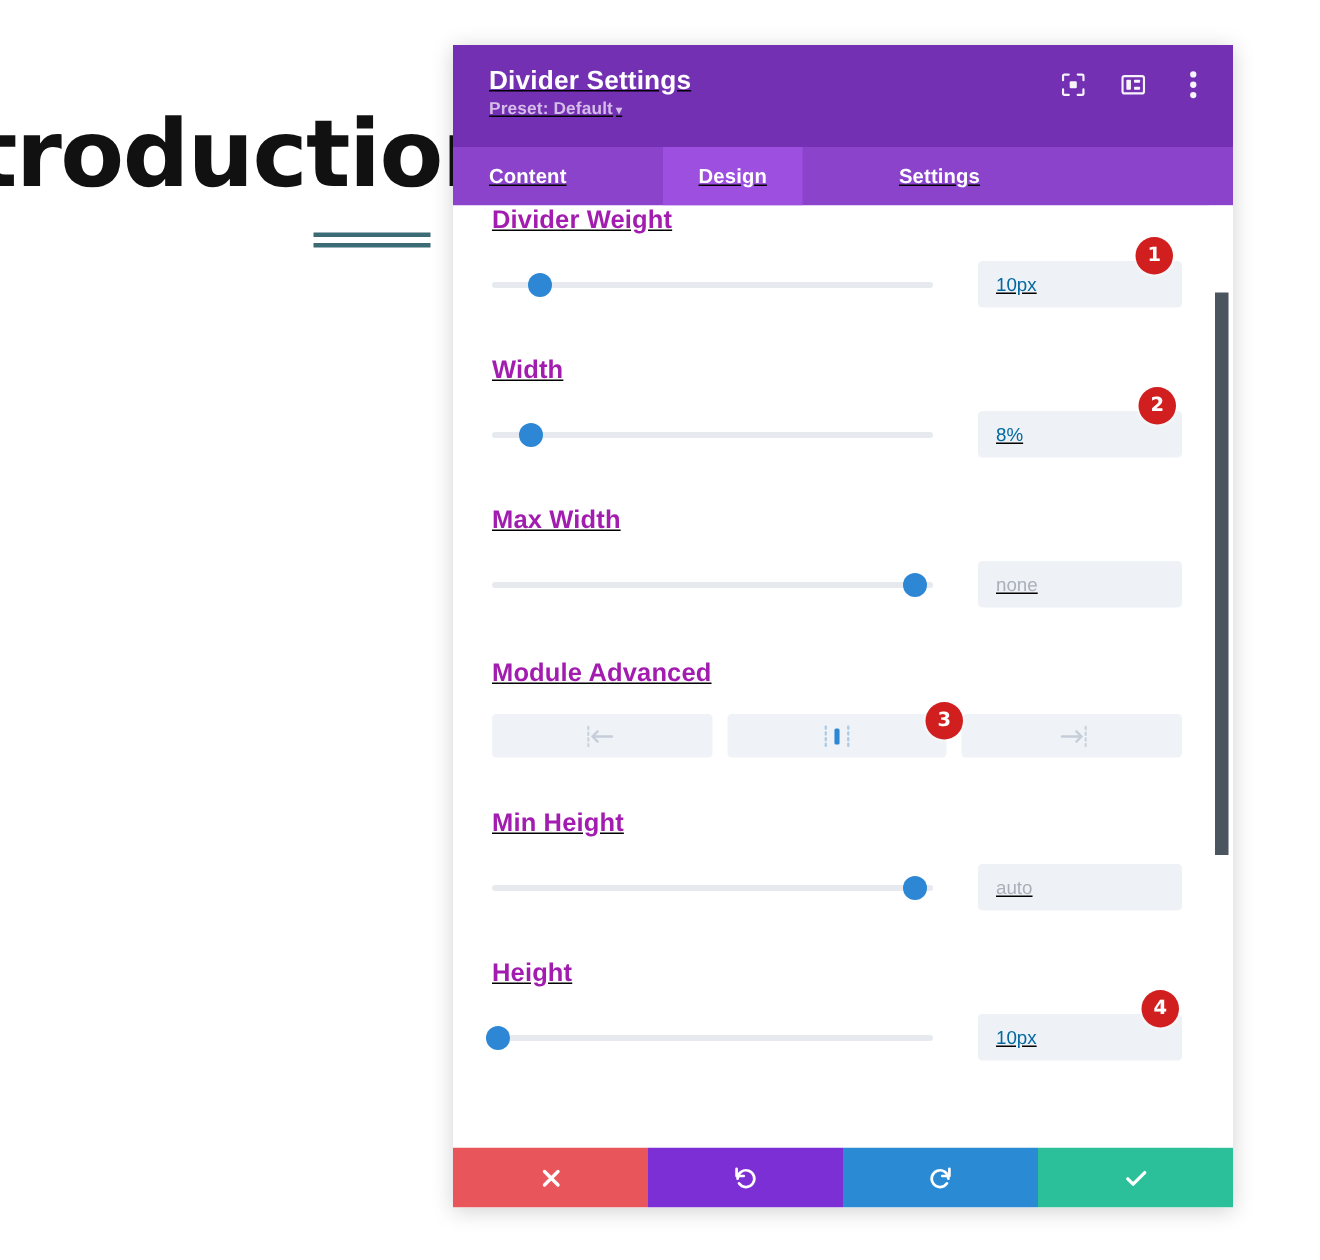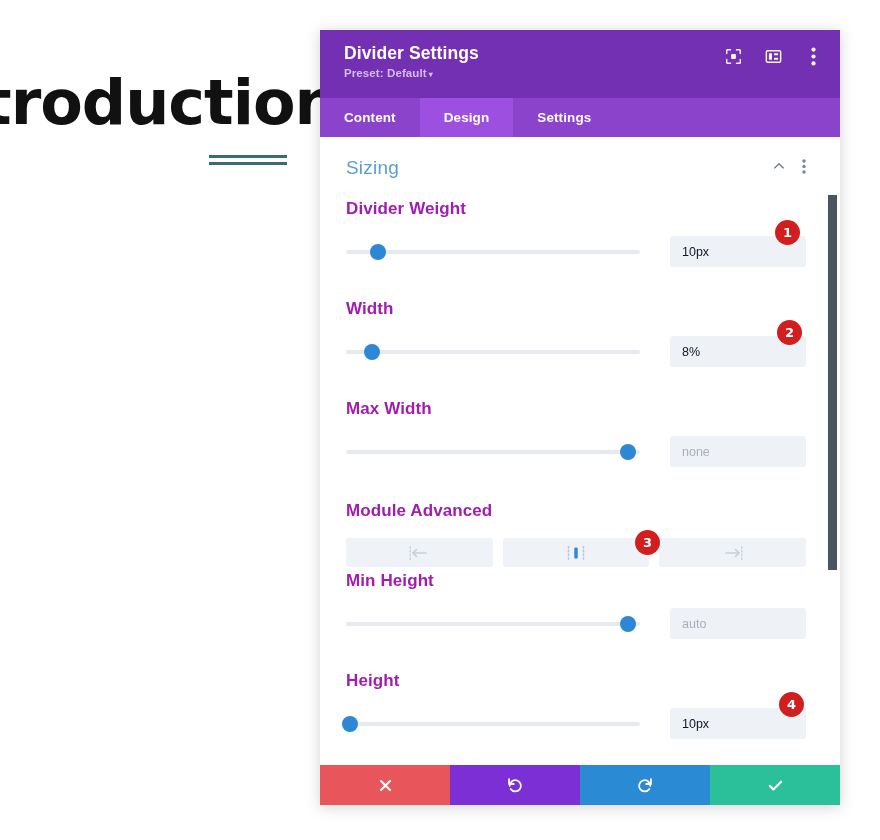--- a/index.html
+++ b/index.html
@@ -36,29 +36,30 @@
     display: block;
     width: 100%;
     height: 3px;
     background: #3d6b75;
   }
   .bg-divider i + i { margin-top: 4px; }
 
   
   .modal {
     position: absolute;
-    left: 320px;
+    left: 302px;
     top: 30px;
     width: 520px;
     height: 775px;
     background: #ffffff;
     box-shadow: 0 2px 14px rgba(0,0,0,0.18);
     display: flex;
     flex-direction: column;
     overflow: hidden;
+    text-decoration: underline;
   }
 
   .modal-header {
     background: #7330b3;
     padding: 13px 20px 11px 24px;
     position: relative;
     height: 68px;
     flex: none;
   }
   .modal-title {
@@ -90,20 +91,21 @@
     display: flex; align-items: center; justify-content: center;
     cursor: pointer;
     opacity: .95;
   }
 
   .tabs {
     display: flex;
     background: #8b43cc;
     height: 39px;
     flex: none;
+    gap: 40px;
   }
   .tab {
     padding: 0 24px;
     height: 39px;
     display: flex;
     align-items: center;
     justify-content: center;
     color: #ffffff;
     font-size: 13.5px;
     font-weight: 700;
@@ -199,21 +201,21 @@
 
   .value-box {
     width: 136px;
     height: 31px;
     background: #eef1f5;
     border-radius: 3px;
     display: flex;
     align-items: center;
     padding: 0 12px;
     font-size: 12.5px;
-    color: #0f172a;
+    color: #0369a1;
     flex: none;
   }
   .value-box.placeholder { color: #a9b0ba; }
 
   
   .align-group {
     display: flex;
     gap: 10px;
     width: 100%;
   }
@@ -308,37 +310,20 @@
     <div class="tabs">
       <div class="tab">Content</div>
       <div class="tab active">Design</div>
       <div class="tab">Settings</div>
     </div>
 
     <div class="modal-body">
 
       <div class="section">
 
-        <div class="section-head">
-          <div class="section-title">Sizing</div>
-          <div class="sec-ctl">
-            <span>
-              <svg class="chev" viewBox="0 0 16 16" fill="none">
-                  <path d="M3 10.2L8 5.4l5 4.8" stroke="#6f7b88" stroke-width="1.5" stroke-linecap="round" stroke-linejoin="round"></path>
-                </svg>
-            </span>
-            <span>
-              <svg width="4" height="15" viewBox="0 0 4 15">
-                <circle cx="2" cy="2" r="1.7" fill="#7a8592"></circle>
-                <circle cx="2" cy="7.5" r="1.7" fill="#7a8592"></circle>
-                <circle cx="2" cy="13" r="1.7" fill="#7a8592"></circle>
-              </svg>
-            </span>
-          </div>
-        </div>
 
         <div class="field" style="position:relative;">
           <div class="field-label">Divider Weight</div>
           <div class="field-row">
             <div class="slider">
               <div class="track"></div>
               <div class="thumb" style="left:11%"></div>
             </div>
             <div class="value-box">10px</div>
           </div>
@@ -395,21 +380,21 @@
                 <path d="M14.6 4.6L18 8l-3.4 3.4" stroke="#c5ced9" stroke-width="1.6" stroke-linecap="round" stroke-linejoin="round" fill="none"></path>
                 <g stroke="#c9d2dc" stroke-width="1.4" stroke-linecap="round" stroke-dasharray="1.6 2.2">
                   <line x1="20.8" y1="1.6" x2="20.8" y2="14.4"></line>
                 </g>
               </svg>
             </div>
           </div>
           <div class="badge" style="left:289px; top:29px;">3</div>
         </div>
 
-        <div class="field" style="">
+        <div class="field" style="margin-top:30px;">
           <div class="field-label">Min Height</div>
           <div class="field-row">
             <div class="slider">
               <div class="track"></div>
               <div class="thumb" style="left:96%"></div>
             </div>
             <div class="value-box placeholder">auto</div>
           </div>
         </div>
 

